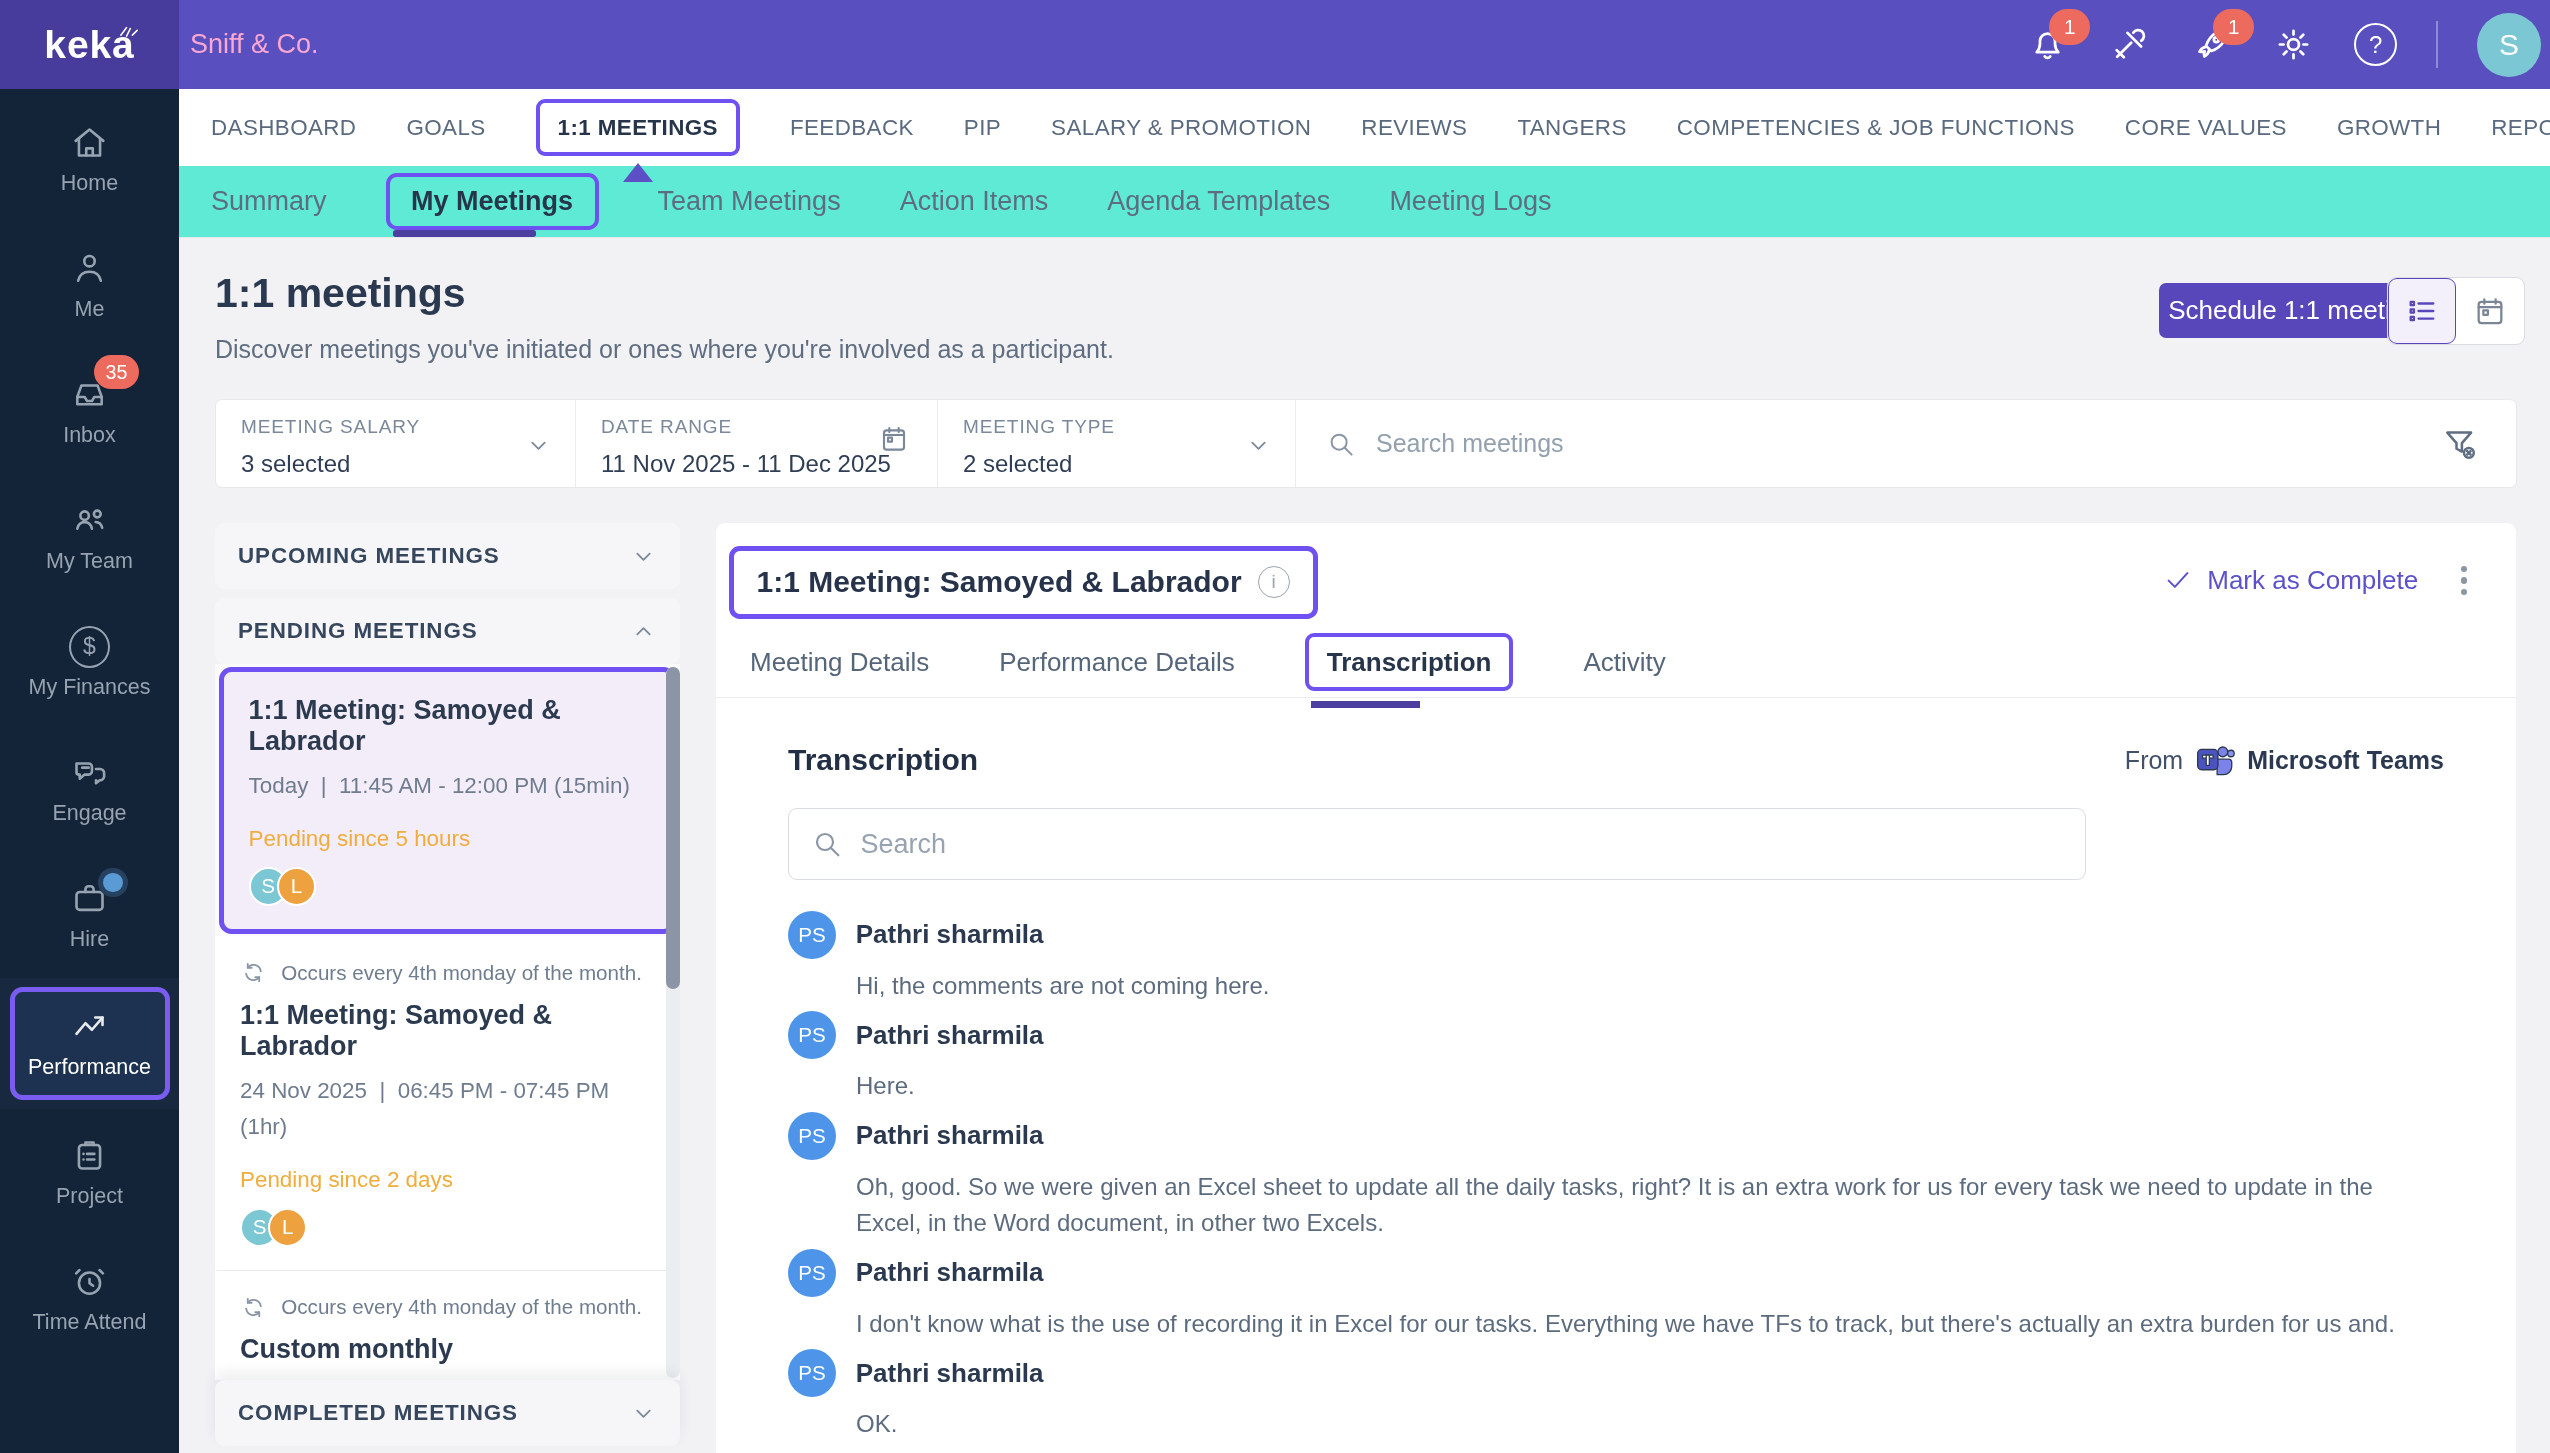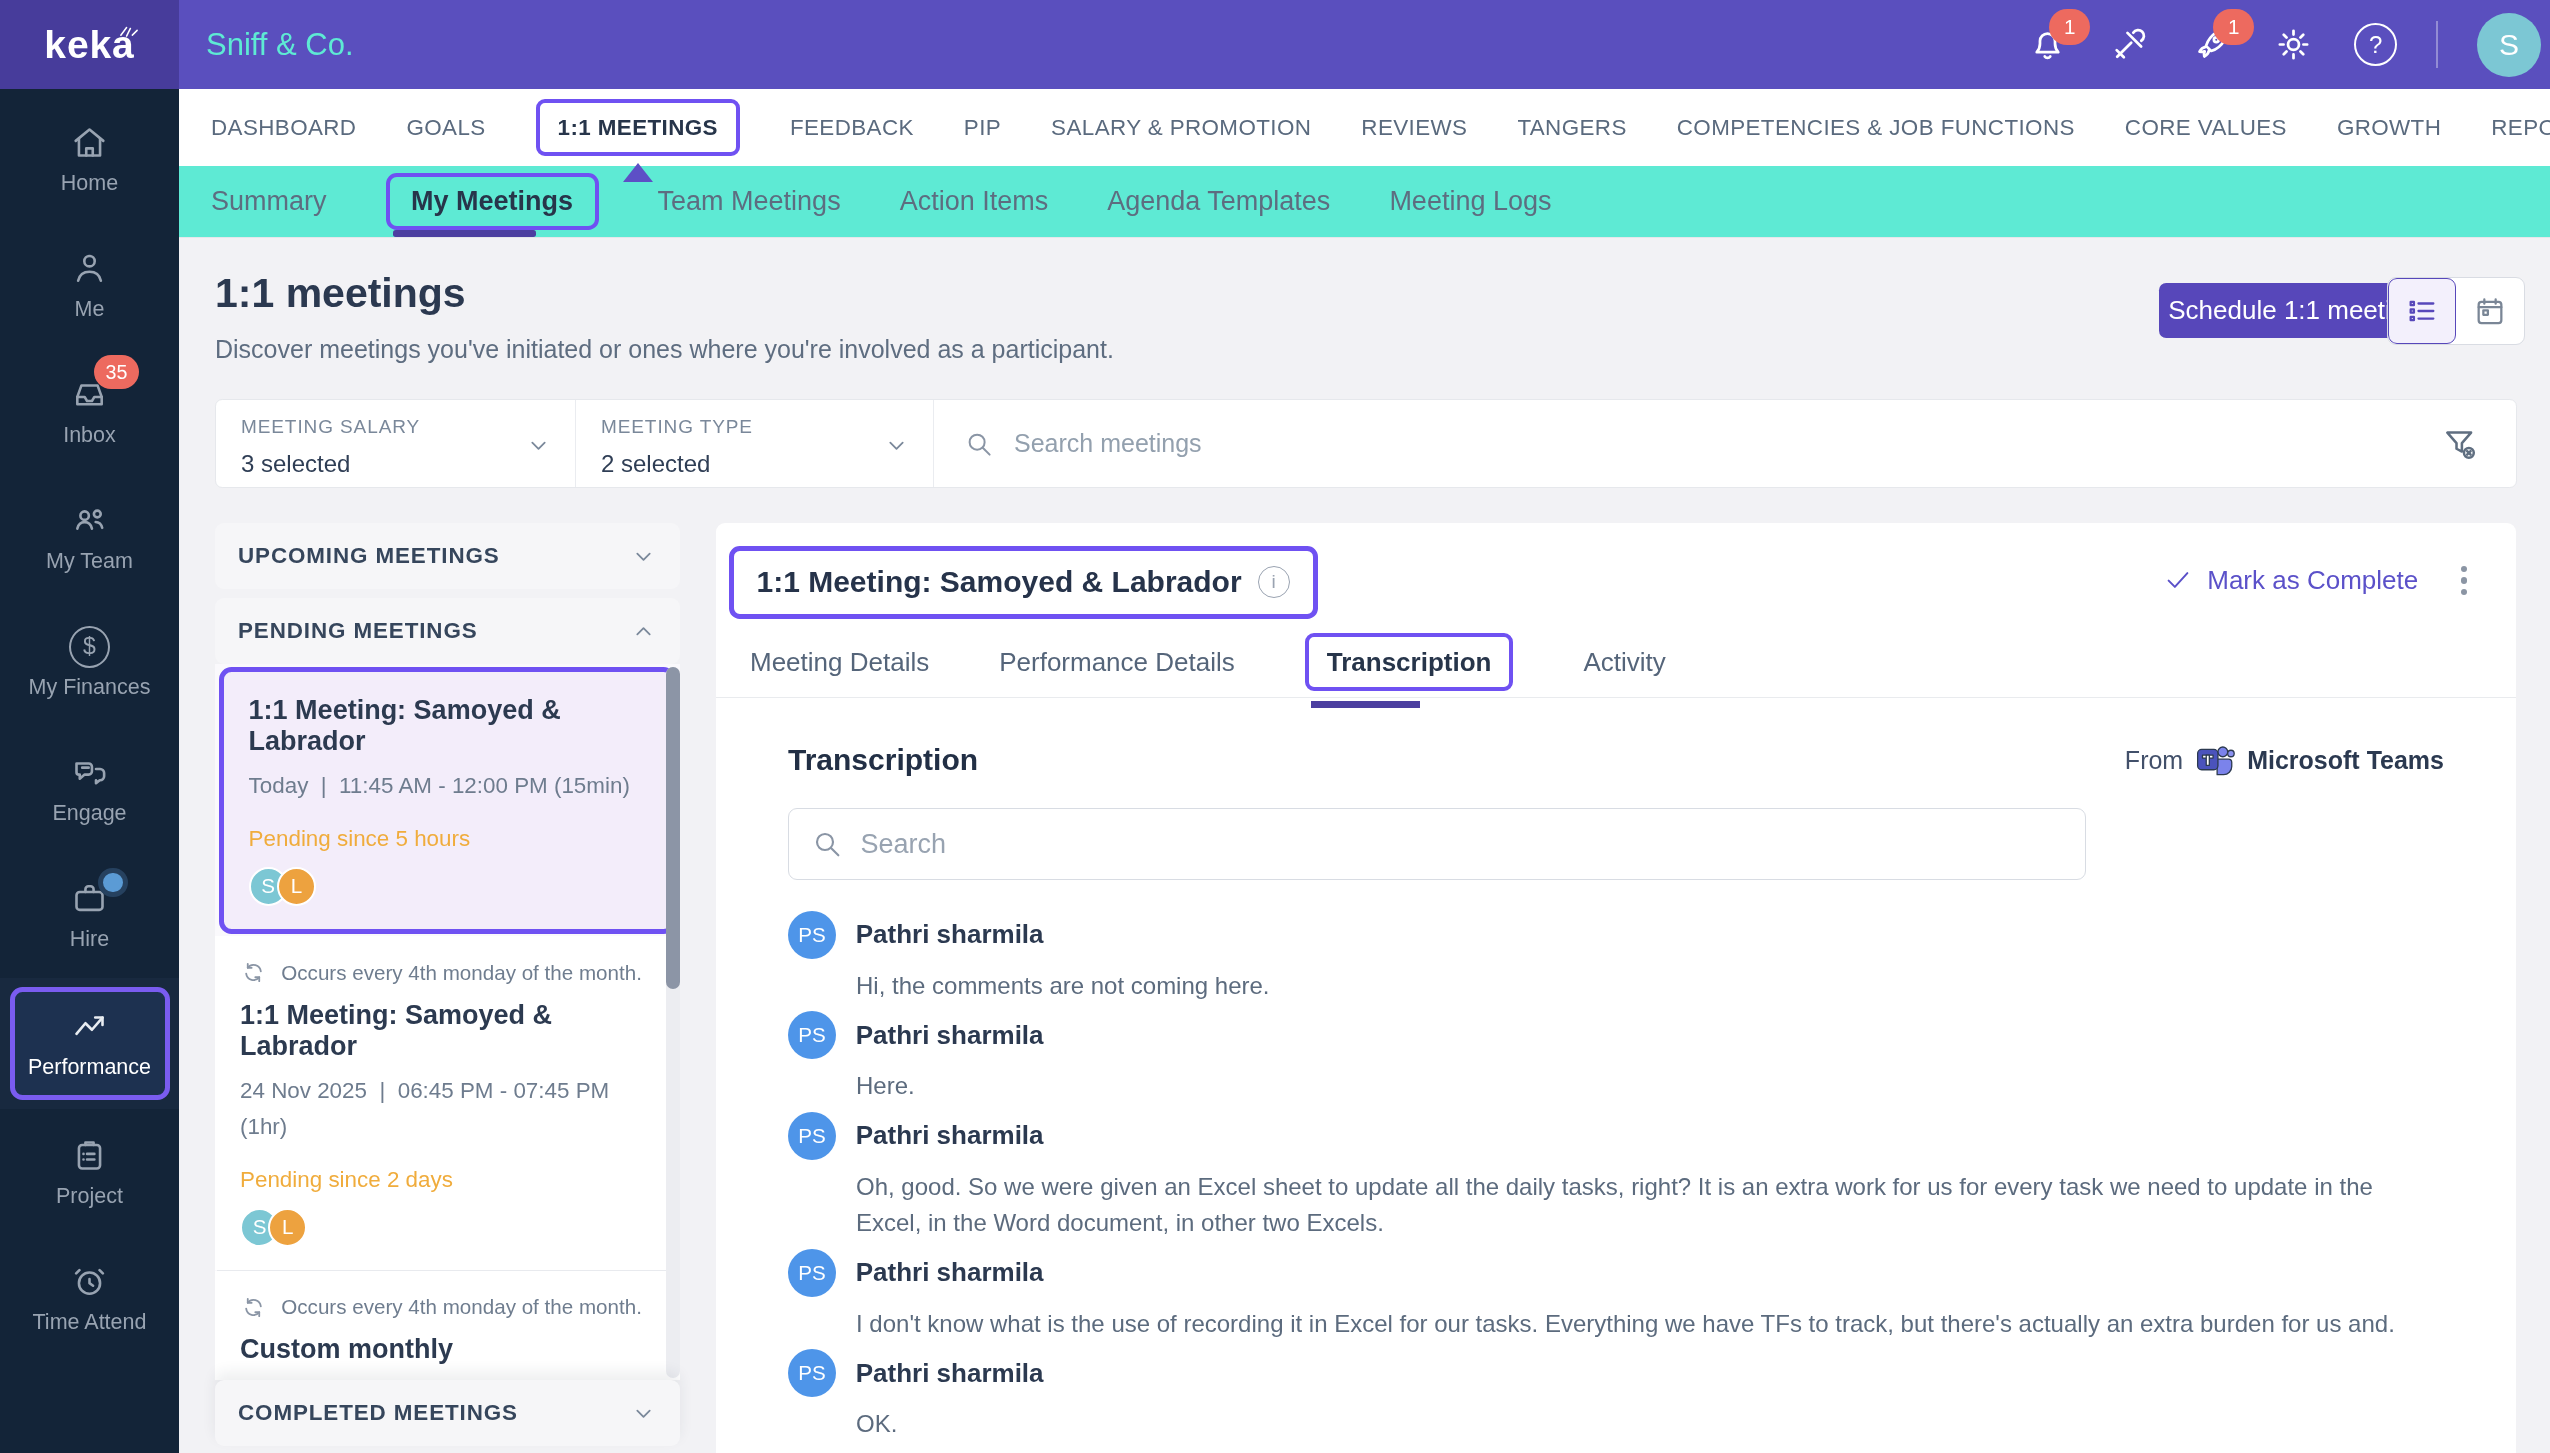--- a/index.html
+++ b/index.html
@@ -6,21 +6,21 @@
   body{width:2550px;height:1453px;overflow:hidden;position:relative;
        background:#f2f2f5;font-family:"Liberation Sans","DejaVu Sans",sans-serif;
        -webkit-font-smoothing:antialiased;color:#2c3a50;}
   svg{display:block;stroke:currentColor;fill:none;stroke-width:1.6;stroke-linecap:round;stroke-linejoin:round;}
 
   
   .topbar{position:absolute;left:0;top:0;width:2550px;height:89px;background:#5a4fbe;display:flex;align-items:center;z-index:30;}
   .logo-block{width:179px;height:89px;background:#473c9b;display:flex;align-items:center;justify-content:center;position:relative;}
   .logo-text{color:#fff;font-size:39px;font-weight:700;letter-spacing:0.9px;}
   .logo-spark{position:absolute;right:39px;top:16px;color:#fff;}
-  .company{color:#5eead4;font-size:31px;margin-left:27px;font-weight:400;}
+  .company{color:#f9a8d4;font-size:27px;margin-left:11px;font-weight:400;}
   .search-pill{margin-left:89px;width:694px;height:64px;background:#fff;border-radius:32px;display:flex;align-items:center;padding:0 10.7px 0 23px;}
   .search-pill .mag{color:#8a95a5;margin-right:16px;}
   .search-pill input{flex:1;border:none;outline:none;font-size:25px;color:#42506a;font-family:inherit;background:transparent;}
   .search-pill input::placeholder{color:#9aa6b4;}
   .kbd{background:#edeff3;border-radius:9px;padding:9px 14.3px;font-size:20.6px;color:#3d4b61;white-space:nowrap;}
   .topbar-right{margin-left:auto;display:flex;align-items:center;gap:39px;padding-right:9px;}
   .icon-btn{position:relative;color:#fff;width:43px;height:43px;display:flex;align-items:center;justify-content:center;}
   .nbadge{position:absolute;top:-14.3px;left:23px;background:#ed6a5f;color:#fff;font-size:20.6px;min-width:21.5px;height:36px;line-height:36px;text-align:center;border-radius:894px;padding:0 9.8px;}
   .tdivider{width:1.8px;height:47px;background:rgba(255,255,255,.35);}
   .avatar-top{width:64px;height:64px;border-radius:50%;background:#7cc7d4;color:#fff;font-size:30px;display:flex;align-items:center;justify-content:center;}
@@ -326,20 +326,29 @@
   </div>
 
   <div class="filterbar">
     <div class="fseg" style="width:360px;">
       <div class="flabel">MEETING SALARY</div>
       <div class="fvalue">3 selected</div>
       <svg class="fchev" width="27" height="27" viewBox="0 0 24 24">
           <path d="M6.5 9.5 12 15l5.5-5.5"></path>
         </svg>
     </div>
+    <div class="fseg" style="width:362px;">
+      <div class="flabel">DATE RANGE</div>
+      <div class="fvalue">11 Nov 2025 - 11 Dec 2025</div>
+      <svg class="fcal" width="32" height="32" viewBox="0 0 24 24">
+          <rect x="4.5" y="5.5" width="15" height="14.5" rx="2"></rect>
+          <path d="M8.5 3.8v3M15.5 3.8v3M4.5 9h15"></path>
+          <rect x="7.5" y="11" width="3" height="3"></rect>
+        </svg>
+    </div>
     <div class="fseg" style="width:358px;">
       <div class="flabel">MEETING TYPE</div>
       <div class="fvalue">2 selected</div>
       <svg class="fchev" width="27" height="27" viewBox="0 0 24 24">
           <path d="M6.5 9.5 12 15l5.5-5.5"></path>
         </svg>
     </div>
     <div class="fsearch">
       <svg class="mag" width="30" height="30" viewBox="0 0 24 24" color="#8a95a5">
           <circle cx="10.5" cy="10.5" r="6"></circle>

